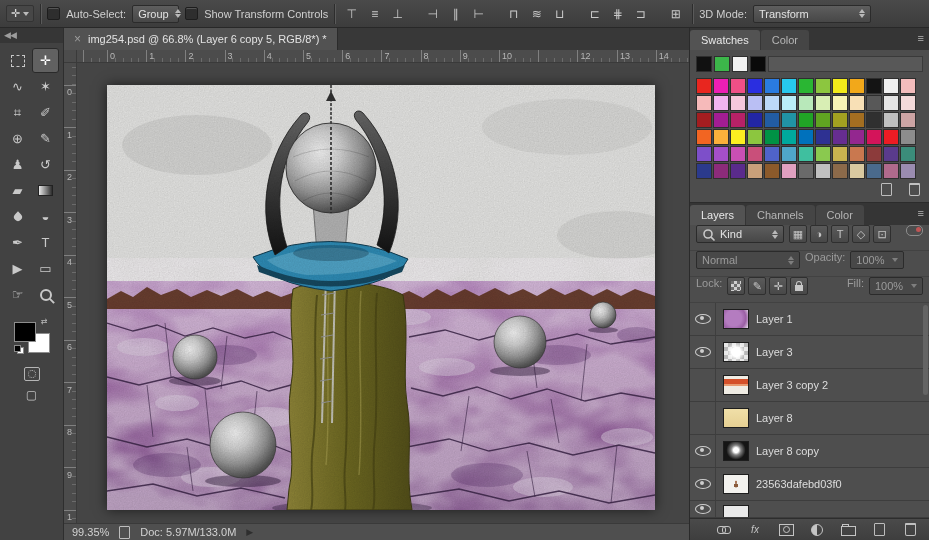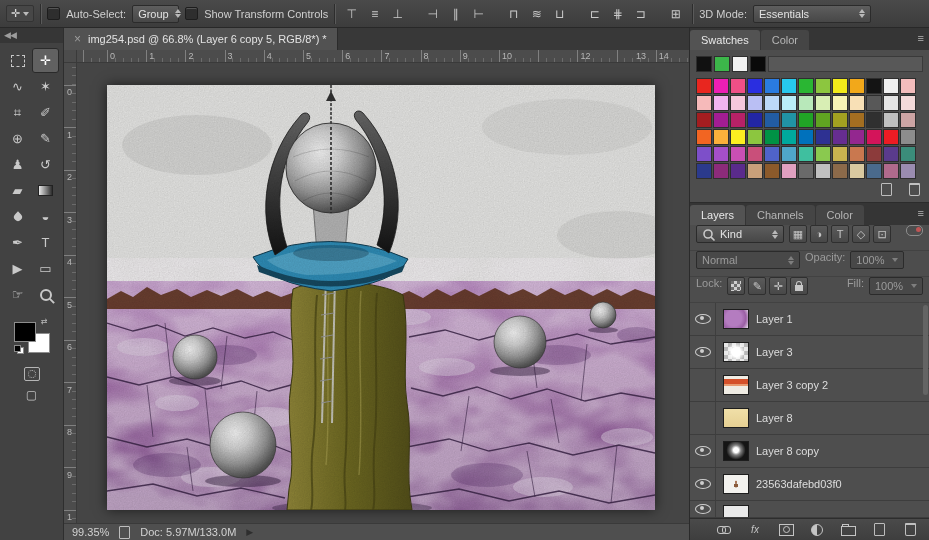--- a/index.html
+++ b/index.html
@@ -164,21 +164,21 @@
         <span class="igap"></span>
         <span class="icon-btn">⊏</span>
         <span class="icon-btn">⋕</span>
         <span class="icon-btn">⊐</span>
         <span class="igap"></span>
         <span class="icon-btn">⊞</span>
       </span>
     <span class="sep"></span>
     <span class="lbl">3D Mode:</span>
     <span class="dd" style="width:118px">
-      <span>Essentials</span>
+      <span>Transform</span>
       <span class="dd-arrows">
           <i class="up"></i>
           <i class="down"></i>
         </span>
     </span>
   </div>
 
   <div class="toolbar">
     <div class="tb-head">◀◀</div>
     <div class="tool-grid">
@@ -273,21 +273,21 @@
         <span class="rh-num" style="left: 150.6px;">3</span>
         <span class="rh-num" style="left: 189.8px;">4</span>
         <span class="rh-num" style="left: 229px;">5</span>
         <span class="rh-num" style="left: 268.2px;">6</span>
         <span class="rh-num" style="left: 307.4px;">7</span>
         <span class="rh-num" style="left: 346.6px;">8</span>
         <span class="rh-num" style="left: 385.8px;">9</span>
         <span class="rh-num" style="left: 425px;">10</span>
         <span class="rh-num" style="left: 478px; margin-top: 12px;">11</span>
         <span class="rh-num" style="left: 503.4px;">12</span>
-        <span class="rh-num" style="left: 559px;">13</span>
+        <span class="rh-num" style="left: 543px;">13</span>
         <span class="rh-num" style="left: 581.8px;">14</span>
       </div>
     <div class="ruler-v">
         <span class="rv-num" style="top: 25px;">0</span>
         <span class="rv-num" style="top: 67.5px;">1</span>
         <span class="rv-num" style="top: 110px;">2</span>
         <span class="rv-num" style="top: 152.5px;">3</span>
         <span class="rv-num" style="top: 195px;">4</span>
         <span class="rv-num" style="top: 237.5px;">5</span>
         <span class="rv-num" style="top: 280px;">6</span>

